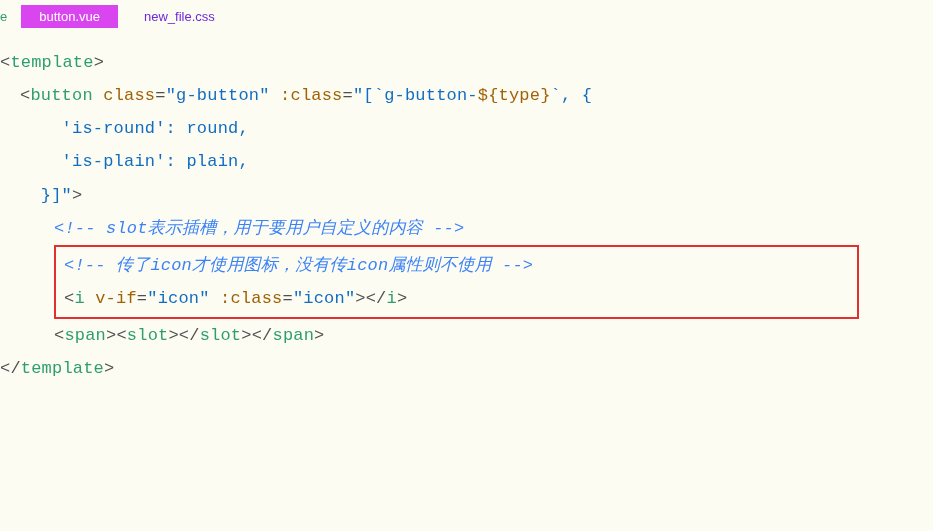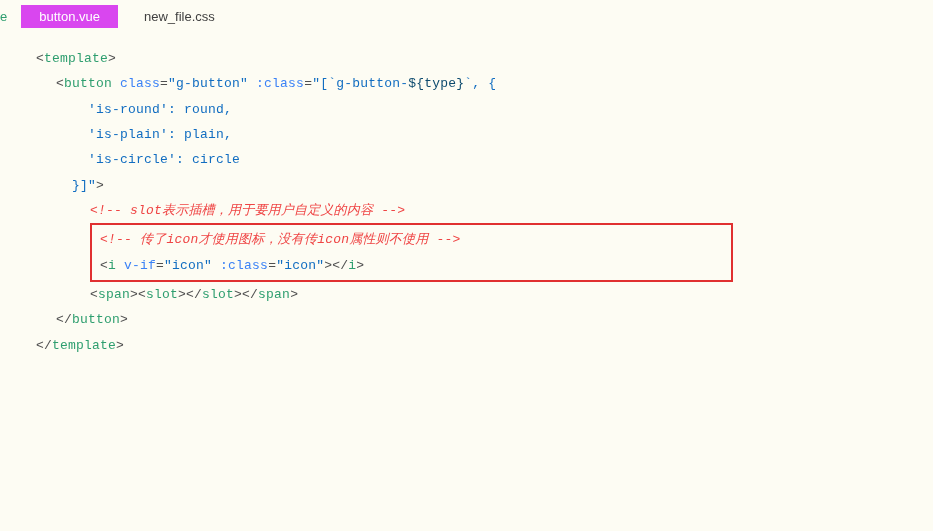--- a/index.html
+++ b/index.html
@@ -14,85 +14,82 @@
   .tabs {
     display: flex;
     align-items: center;
     height: 32px;
     background: #fdfcf3;
   }
   .tab {
     padding: 4px 18px;
     font-size: 13px;
     font-family: -apple-system, BlinkMacSystemFont, "Segoe UI", Arial, sans-serif;
-    color: #404040;
+    color: #6d28d9;
     cursor: pointer;
     margin-right: 8px;
   }
   .tab.partial {
     padding-left: 0;
     padding-right: 6px;
     color: #2e9e6f;
   }
   .tab.active {
     background: #d946ef;
     color: #fff;
   }
   .editor {
     padding: 14px 0 0 0;
     line-height: 1.95;
-    font-size: 13px;
+    font-size: 17px;
     letter-spacing: 0.2px;
-    margin-left: 36px;
   }
   .line { white-space: pre; }
   .i1 { padding-left: 20px; }
   .i2 { padding-left: 54px; }
   .punc   { color: #4f4f4f; }
   .tag    { color: #2e9e6f; }
-  .attr   { color: #3b82f6; }
+  .attr   { color: #a16207; }
   .str    { color: #116dc1; }
-  .kw     { color: #0c4a6e; }
-  .comment{ color: #ef4444; font-style: italic; }
+  .kw     { color: #a16207; }
+  .comment{ color: #3b82f6; font-style: italic; }
   .highlight-box {
     border: 2px solid #e03030;
     margin-left: 54px;
     margin-right: 80px;
     padding: 2px 0 2px 8px;
     display: inline-block;
-    width: 643px;
+    width: 805px;
   }
   .hb-line { white-space: pre; }
 </style>
 </head>
 <body>
 
 <div class="tabs">
   <span class="tab partial">e</span>
   <span class="tab active">button.vue</span>
   <span class="tab">new_file.css</span>
 </div>
 
 <div class="editor">
 
   <div class="line"><span class="punc">&lt;</span><span class="tag">template</span><span class="punc">&gt;</span></div>
 
   <div class="line i1"><span class="punc">&lt;</span><span class="tag">button</span><span> </span><span class="attr">class</span><span class="punc">=</span><span class="str">"g-button"</span><span> </span><span class="attr">:class</span><span class="punc">=</span><span class="str">"[`g-button-</span><span class="kw">${type}</span><span class="str">`, {</span></div>
 
   <div class="line i1"><span class="str">    'is-round': round,</span></div>
   <div class="line i1"><span class="str">    'is-plain': plain,</span></div>
-  <div class="line i1"><span class="str">    'is-circle': circle</span></div>
   <div class="line i1"><span class="str">  }]"</span><span class="punc">&gt;</span></div>
 
   <div class="line i2"><span class="comment">&lt;!-- slot表示插槽，用于要用户自定义的内容 --&gt;</span></div>
 
   <div class="highlight-box">
     <div class="hb-line"><span class="comment">&lt;!-- 传了icon才使用图标，没有传icon属性则不使用 --&gt;</span></div>
     <div class="hb-line"><span class="punc">&lt;</span><span class="tag">i</span><span> </span><span class="attr">v-if</span><span class="punc">=</span><span class="str">"icon"</span><span> </span><span class="attr">:class</span><span class="punc">=</span><span class="str">"icon"</span><span class="punc">&gt;&lt;/</span><span class="tag">i</span><span class="punc">&gt;</span></div>
   </div>
 
   <div class="line i2"><span class="punc">&lt;</span><span class="tag">span</span><span class="punc">&gt;&lt;</span><span class="tag">slot</span><span class="punc">&gt;&lt;/</span><span class="tag">slot</span><span class="punc">&gt;&lt;/</span><span class="tag">span</span><span class="punc">&gt;</span></div>
 
-  <div class="line i1"><span class="punc">&lt;/</span><span class="tag">button</span><span class="punc">&gt;</span></div>
 
   <div class="line"><span class="punc">&lt;/</span><span class="tag">template</span><span class="punc">&gt;</span></div>
 
 </div>
 
 </body></html>

